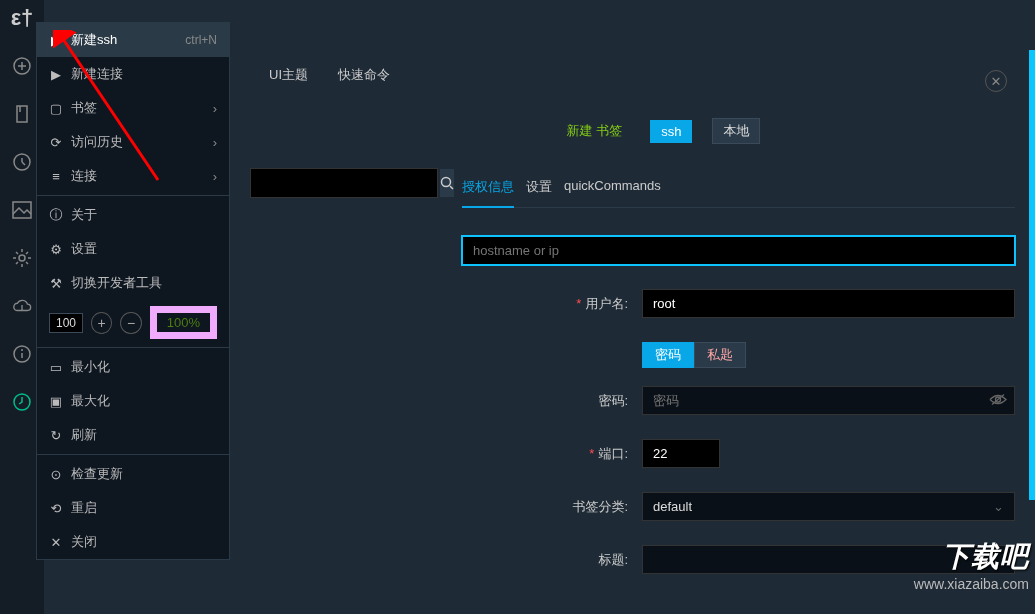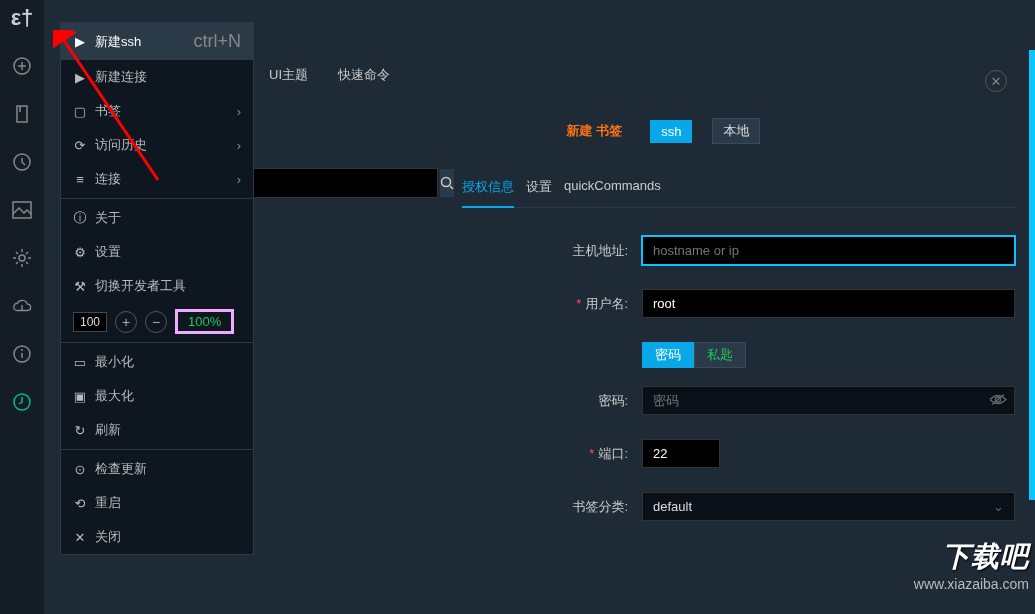--- a/index.html
+++ b/index.html
@@ -29,41 +29,41 @@
       color: #888;
       display: flex;
       align-items: center;
       justify-content: center;
       cursor: pointer;
     }
     .sidebar-icon.active { color: #00bc8c; }
     .sidebar-icon.logo { color: #ccc; font-size: 22px; font-weight: bold; }
     .context-menu {
       position: absolute;
-      left: 60px; top: 22px;
+      left: 36px; top: 22px;
       width: 194px;
       background: #0e1620;
       border: 1px solid #2a3a48;
       z-index: 100;
     }
     .menu-item {
       display: flex;
       align-items: center;
       padding: 8px 12px;
       color: #bbb;
       cursor: pointer;
       gap: 8px;
       position: relative;
     }
     .menu-item.highlighted {
       background: #2b3a47;
       color: #fff;
     }
     .menu-item .icon { width: 14px; display: inline-flex; justify-content: center; }
-    .menu-item .shortcut { margin-left: auto; color: #888; font-size: 18px; }
+    .menu-item .shortcut { margin-left: auto; color: #888; font-size: 12px; }
     .menu-item .chevron { margin-left: auto; color: #888; }
     .menu-sep { height: 1px; background: #2a3a48; margin: 2px 0; }
     .zoom-row {
       display: flex;
       align-items: center;
       gap: 8px;
       padding: 6px 12px;
     }
     .zoom-num {
       background: #000;
@@ -76,23 +76,23 @@
       border: 1px solid #555;
       border-radius: 50%;
       display: flex;
       align-items: center;
       justify-content: center;
       color: #aaa;
       cursor: pointer;
       font-size: 14px;
     }
     .zoom-pct {
-      border: 3px solid #f0abfc;
+      border: 7px solid #f0abfc;
       padding: 2px 10px;
-      color: #22c55e;
+      color: #4d7c0f;
     }
     .topbar {
       position: absolute;
       left: 44px; top: 0;
       right: 0;
       height: 96px;
       display: flex;
       align-items: flex-end;
       padding: 0 30px 0 0;
       gap: 30px;
@@ -142,21 +142,21 @@
       right: 20px; bottom: 0;
     }
     .mode-tabs {
       display: flex;
       align-items: center;
       gap: 0;
       margin-bottom: 28px;
       justify-content: center;
       margin-left: -150px;
     }
-    .mode-lbl { margin-right: 8px; color: #f97316; font-weight: bold; }
+    .mode-lbl { margin-right: 8px; color: #84cc16; }
     .mode-tab {
       padding: 3px 10px;
       background: #2a3a48;
       border: 1px solid #3a4a58;
       color: #ddd;
       cursor: pointer;
       margin-left: 20px;
     }
     .mode-tab.active {
       background: #08a8e8;
@@ -207,21 +207,21 @@
     }
     .form-input.dark { background: #0a1018; }
     .pw-toggle {
       display: flex;
       margin-bottom: 10px;
     }
     .pw-tab {
       padding: 3px 12px;
       background: #2a3a48;
       border: 1px solid #3a4a58;
-      color: #22c55e;
+      color: #fca5a5;
       cursor: pointer;
     }
     .pw-tab.active {
       background: #08a8e8;
       border-color: #08a8e8;
       color: #fff;
     }
     .form-select {
       flex: 1;
       display: flex;
@@ -433,21 +433,20 @@
     <span class="mode-tab">本地</span>
   </div>
 
   <div class="form-tabs">
     <span class="form-tab active">授权信息</span>
     <span class="form-tab">设置</span>
     <span class="form-tab">quickCommands</span>
   </div>
 
   <div class="form-row">
-    <div class="form-label">主机地址:</div>
     <div class="input-wrap">
       <input class="form-input focused" placeholder="hostname or ip" style="">
     </div>
   </div>
 
   <div class="form-row">
     <div class="form-label"><span class="req">*</span><span>用户名:</span></div>
     <div class="input-wrap">
       <input class="form-input" value="root" style="">
     </div>
@@ -481,20 +480,26 @@
   </div>
 
   <div class="form-row">
     <div class="form-label">书签分类:</div>
     <div class="form-select">
       <span>default</span>
       <span style="color:#666;">⌄</span>
     </div>
   </div>
 
+  <div class="form-row">
+    <div class="form-label">标题:</div>
+    <div class="input-wrap">
+      <input class="form-input dark" style="">
+    </div>
+  </div>
 </div>
 
 <div class="scroll-indicator"></div>
 
 <div class="watermark">
   <div class="big">下载吧</div>
   <div class="small">www.xiazaiba.com</div>
 </div>
 
 </body></html>

